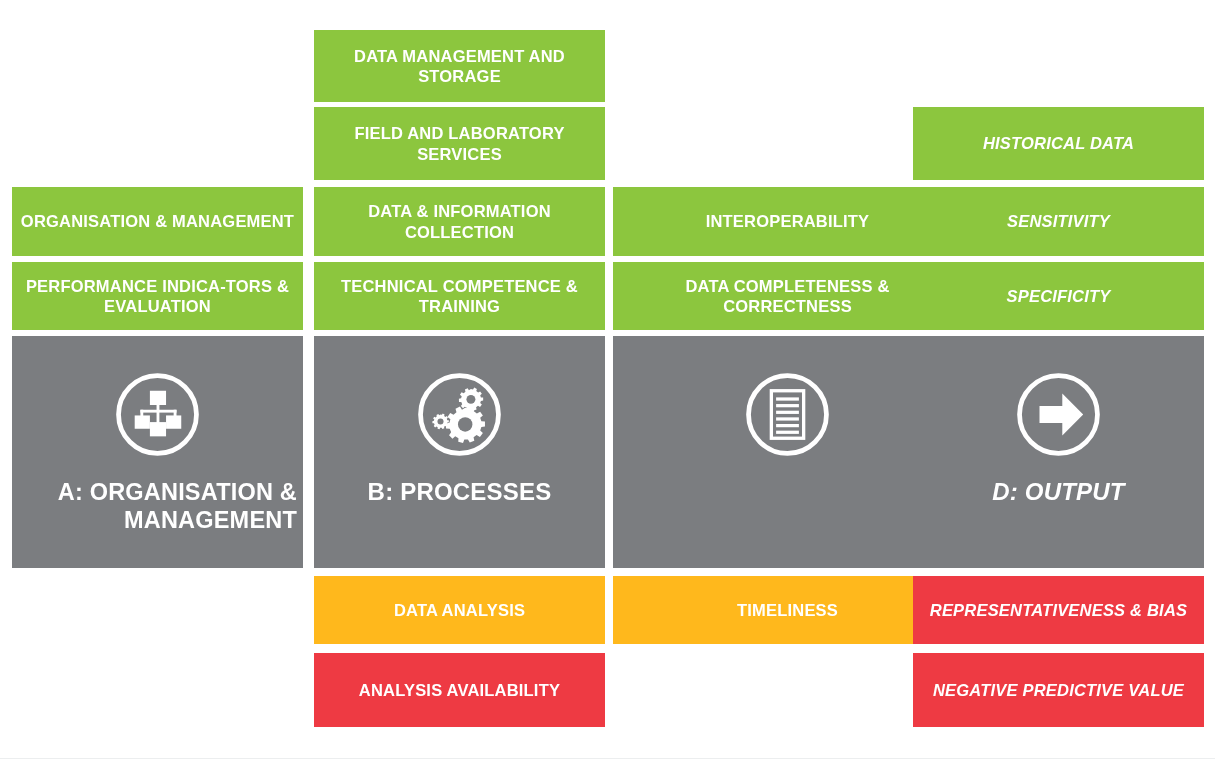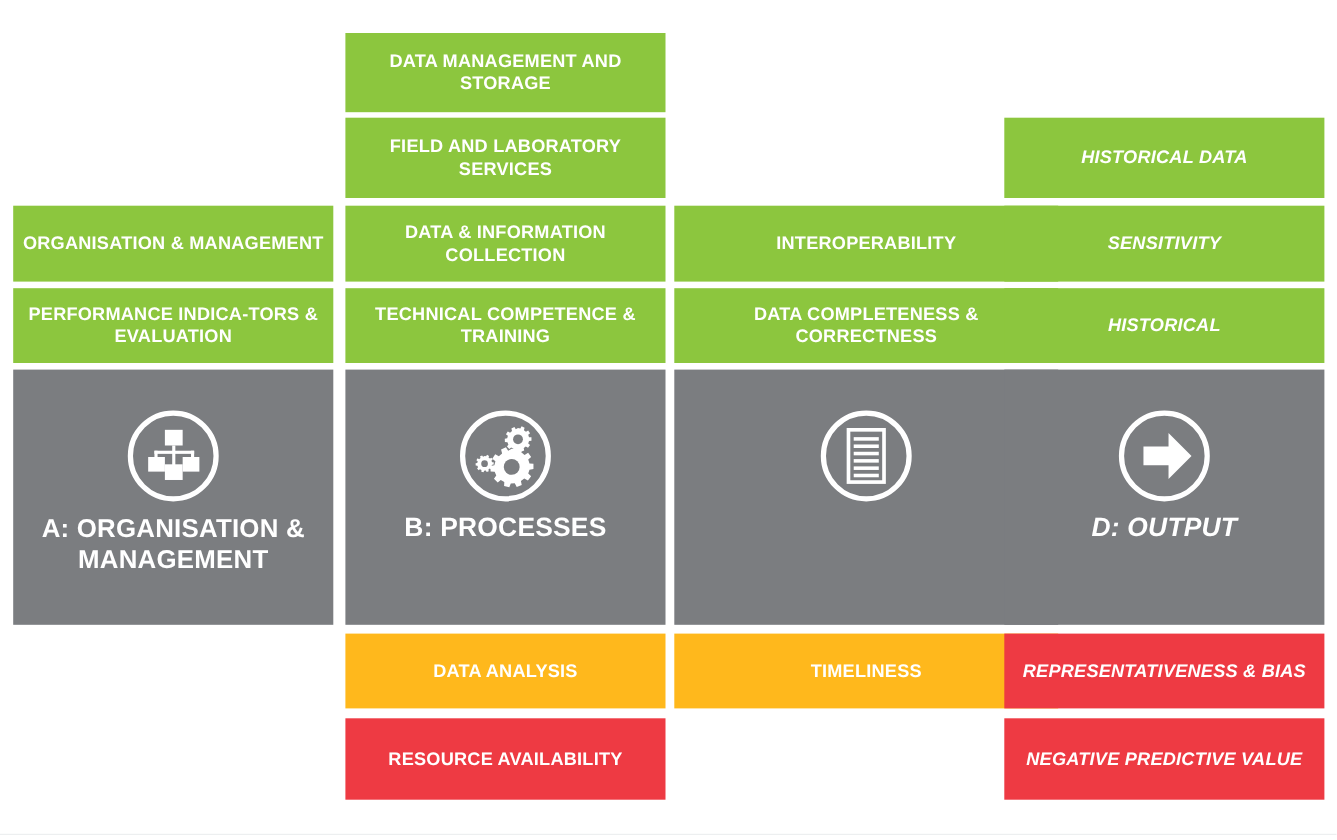--- a/index.html
+++ b/index.html
@@ -86,26 +86,26 @@
     align-items: center;
     justify-content: flex-start;
     padding-top: 31px;
   }
   .pillar-icon {
     width: 95px;
     height: 95px;
     flex: 0 0 auto;
   }
   .pillar-title {
-    margin-top: 4px;
+    margin-top: 16px;
     color: #ffffff;
     font-weight: bold;
     font-size: 24px;
     line-height: 1.2;
-    text-align: center;
+    text-align: right;
     letter-spacing: 0.2px;
     padding: 0 6px;
   }
   .pillar-a .pillar-title { font-size: 23.5px; }
 </style>
 </head>
 <body>
 
 <div id="canvas">
 
@@ -169,21 +169,21 @@
           </g>
         </svg>
       </span>
       <span class="pillar-title">B: PROCESSES</span>
     </div>
 
     <div class="cell orange r5 top-cell">
       <span class="cell-label">DATA ANALYSIS</span>
     </div>
     <div class="cell red r6 top-cell">
-      <span class="cell-label">RESOURCE AVAILABILITY</span>
+      <span class="cell-label">ANALYSIS AVAILABILITY</span>
     </div>
   </div>
 
   <div class="col col-c">
     <div class="cell green r3 top-cell">
       <span class="cell-label">INTEROPERABILITY</span>
     </div>
     <div class="cell green r4 top-cell">
       <span class="cell-label">DATA COMPLETENESS &amp; CORRECTNESS</span>
     </div>
@@ -211,21 +211,21 @@
   </div>
 
   <div class="col col-d">
     <div class="cell green r2 top-cell">
       <span class="cell-label">HISTORICAL DATA</span>
     </div>
     <div class="cell green r3 top-cell">
       <span class="cell-label">SENSITIVITY</span>
     </div>
     <div class="cell green r4 top-cell">
-      <span class="cell-label">HISTORICAL</span>
+      <span class="cell-label">SPECIFICITY</span>
     </div>
 
     <div class="pillar rmain pillar-d">
       <span class="pillar-icon">
         <svg viewBox="0 0 100 100" width="95" height="95" aria-hidden="true">
           <circle cx="50" cy="50" r="41" fill="none" stroke="#ffffff" stroke-width="5"></circle>
           <path d="M30,41 L54,41 L54,28 L76,50 L54,72 L54,59 L30,59 Z" fill="#ffffff"></path>
         </svg>
       </span>
       <span class="pillar-title">D: OUTPUT</span>

